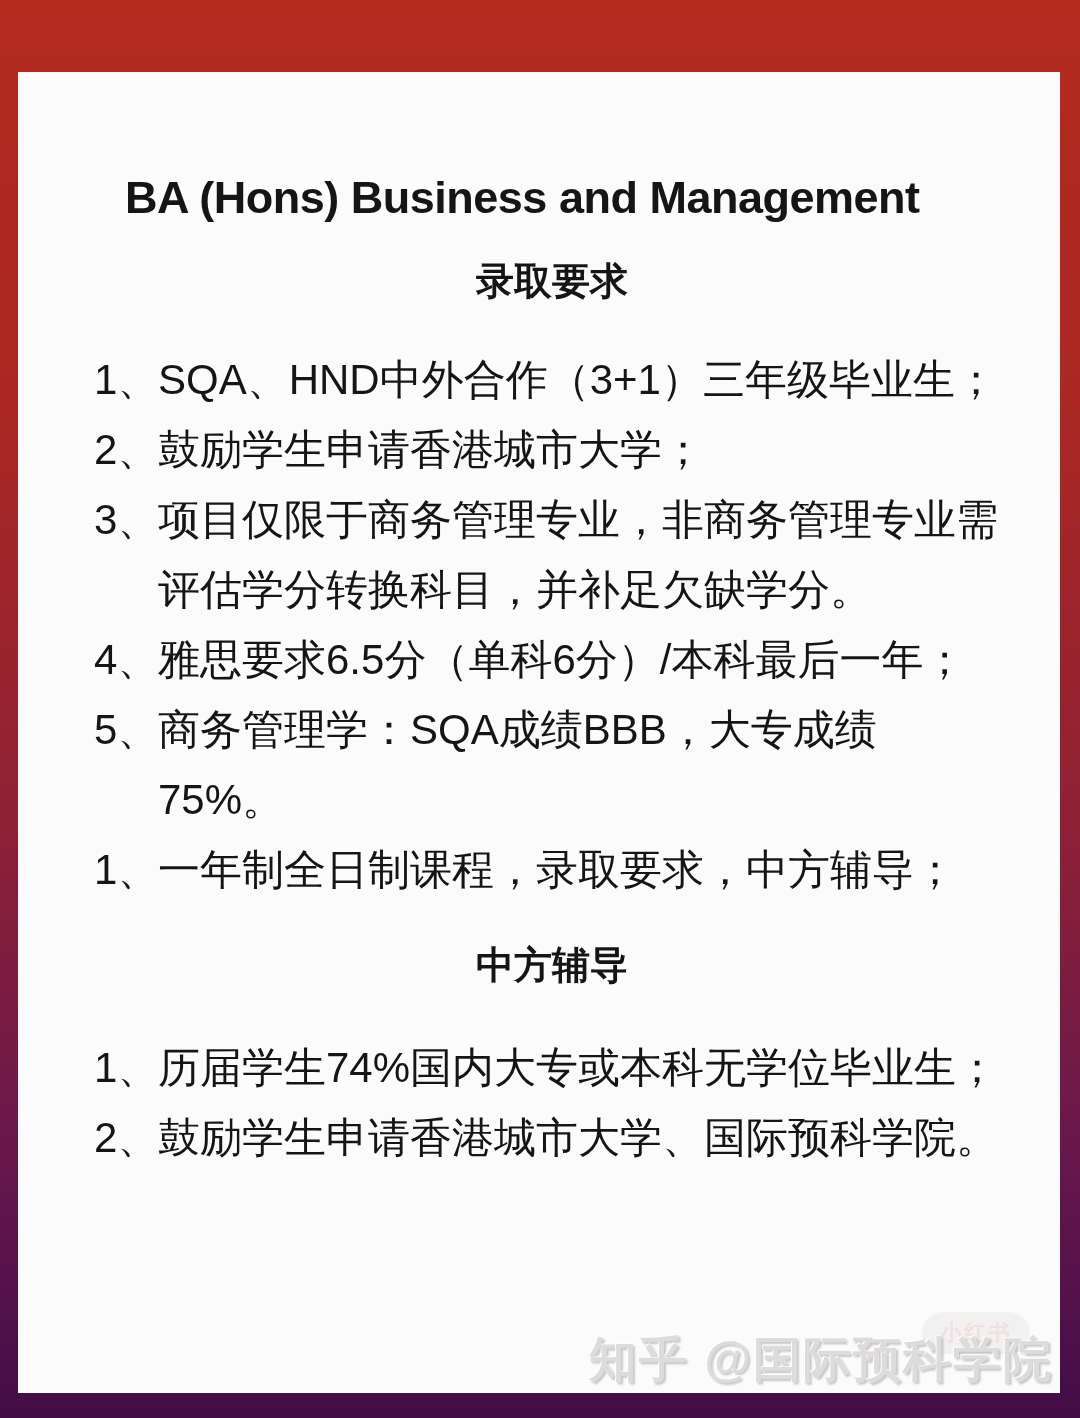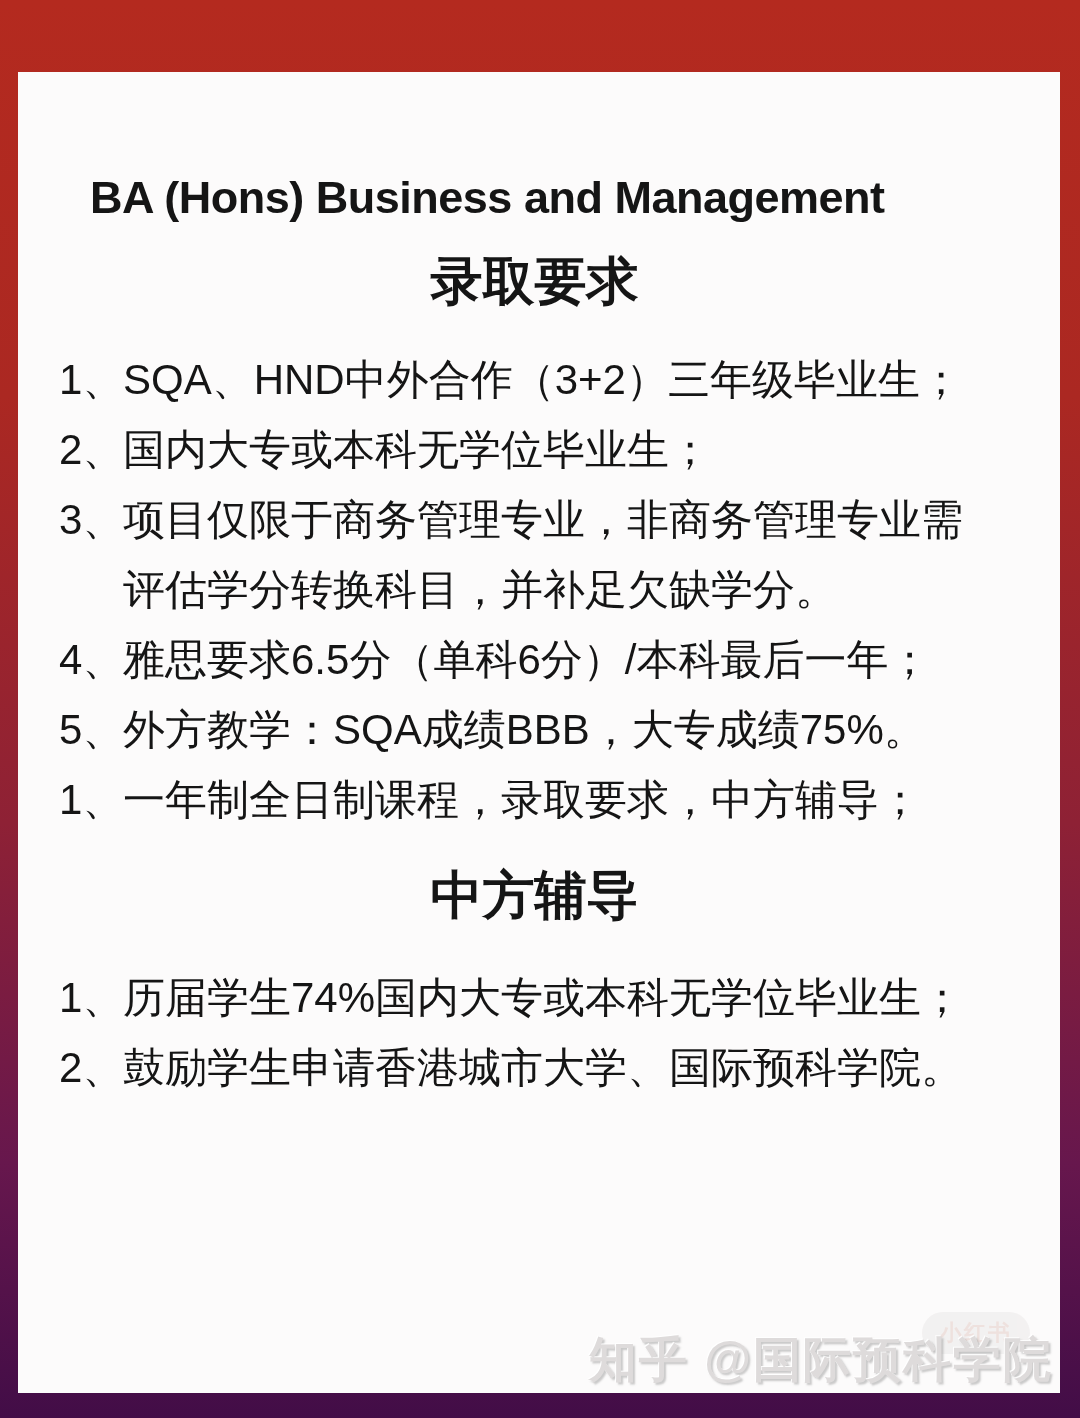--- a/index.html
+++ b/index.html
@@ -24,42 +24,42 @@
   .card {
     position: absolute;
     left: 18px;
     top: 72px;
     width: 1042px;
     height: 1321px;
     background: #fcfbfb;
     color: #151515;
   }
   .content {
-    padding: 95px 50px 0 41px; 
+    padding: 95px 50px 0 76px; 
   }
   .title-block {
     margin-left: 31px; 
   }
   .title-en {
     font-size: 45px;
     font-weight: 700;
     line-height: 62px;
     letter-spacing: -0.5px;
     white-space: nowrap;
   }
   .title-zh {
     font-size: 43px;
     font-weight: 700;
     line-height: 62px;
     white-space: nowrap;
   }
   .sec-heading {
     margin: 30px 0 38px 0;
     text-align: center;
-    font-size: 52px;
+    font-size: 38px;
     font-weight: 700;
     line-height: 60px;
   }
   .sec:first-child .sec-heading {
     margin-top: 22px;
     margin-bottom: 34px;
   }
   .items {
     list-style: none;
     margin: 0;
@@ -118,41 +118,41 @@
       <div class="title-block">
         <div class="title-en">BA (Hons) Business and Management</div>
       </div>
 
       <div id="sections-root">
   <section class="sec">
     <h2 class="sec-heading">录取要求</h2>
     <ul class="items">
   <li class="item">
     <span class="num">1、</span>
-    <span class="txt">SQA、HND中外合作（3+2）三年级毕业生；</span>
+    <span class="txt">SQA、HND中外合作（3+1）三年级毕业生；</span>
   </li>
 
   <li class="item">
     <span class="num">2、</span>
-    <span class="txt">国内大专或本科无学位毕业生；</span>
+    <span class="txt">鼓励学生申请香港城市大学；</span>
   </li>
 
   <li class="item">
     <span class="num">3、</span>
     <span class="txt">项目仅限于商务管理专业，非商务管理专业需评估学分转换科目，并补足欠缺学分。</span>
   </li>
 
   <li class="item">
     <span class="num">4、</span>
     <span class="txt">雅思要求6.5分（单科6分）/本科最后一年；</span>
   </li>
 
   <li class="item">
     <span class="num">5、</span>
-    <span class="txt">外方教学：SQA成绩BBB，大专成绩75%。</span>
+    <span class="txt">商务管理学：SQA成绩BBB，大专成绩75%。</span>
   </li>
 </ul>
   </section>
 
   <section class="sec">
     <ul class="items">
   <li class="item">
     <span class="num">1、</span>
     <span class="txt">一年制全日制课程，录取要求，中方辅导；</span>
   </li>

